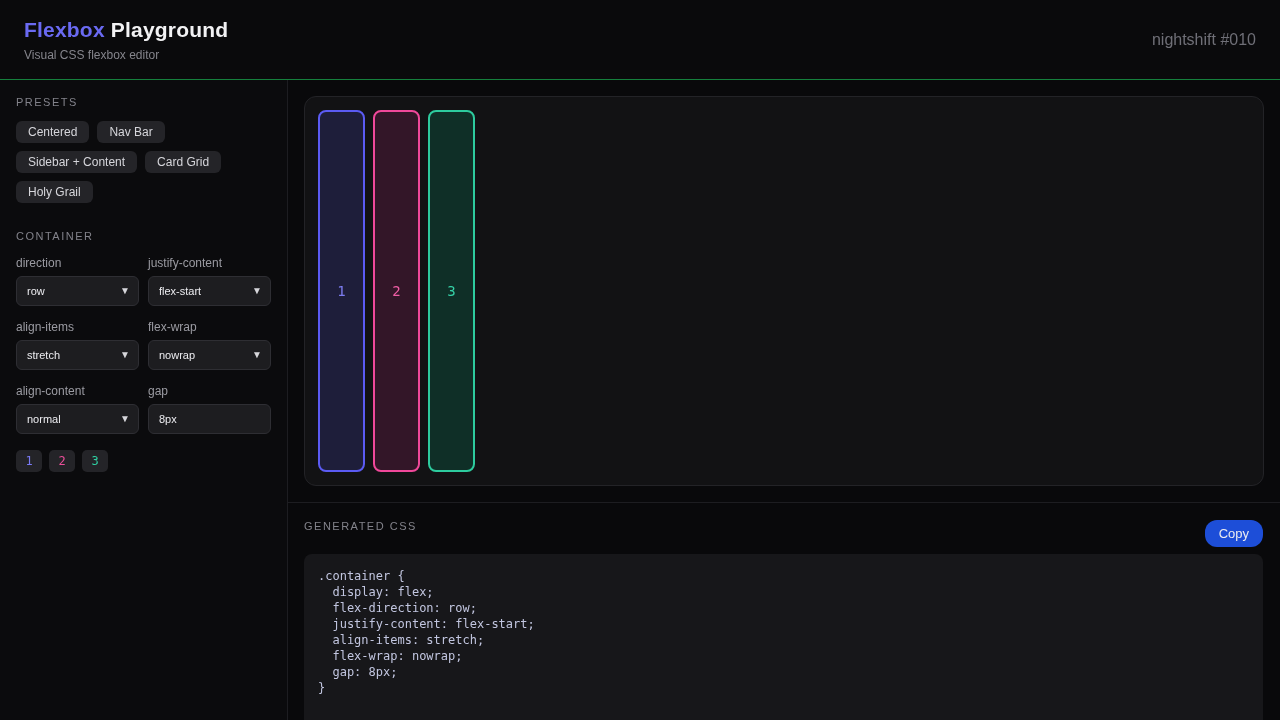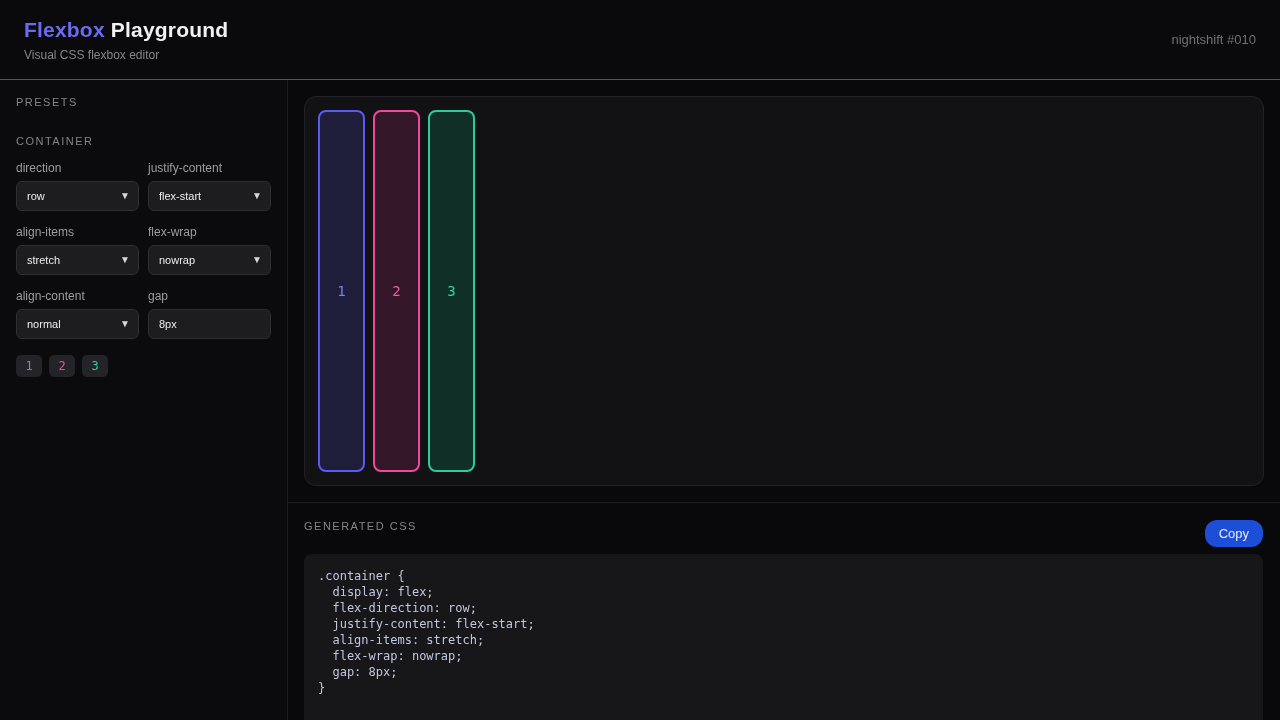--- a/index.html
+++ b/index.html
@@ -17,21 +17,21 @@
     align-items: center;
     justify-content: space-between;
     padding: 0 24px;
     border-bottom: 1px solid #15803d;
     background: #0a0a0c;
   }
   .title { font-size: 21px; font-weight: 700; letter-spacing: .2px; }
   .title .accent { color: #6a6af2; }
   .title .rest { color: #f2f2f4; }
   .subtitle { font-size: 12px; color: #85858c; margin-top: 6px; }
-  .session { font-size: 13px; color: #6f6f77; }
+  .session { font-size: 16px; color: #6f6f77; }
 
   
   .shell { display: flex; height: 640px; }
 
   
   .sidebar {
     width: 288px;
     flex: 0 0 288px;
     background: #0b0b0d;
     border-right: 1px solid #1d1d21;
@@ -185,20 +185,27 @@
     <div class="subtitle">Visual CSS flexbox editor</div>
   </div>
   <div class="session">nightshift #010</div>
 </header>
 
 <div class="shell">
 
   <aside class="sidebar">
 
     <div class="section-label">Presets</div>
+    <div class="preset-wrap">
+      <button class="preset-btn">Centered</button>
+      <button class="preset-btn">Nav Bar</button>
+      <button class="preset-btn">Sidebar + Content</button>
+      <button class="preset-btn">Card Grid</button>
+      <button class="preset-btn">Holy Grail</button>
+    </div>
 
     <div class="section-label container-label">Container</div>
 
     <div class="control-grid">
       <div>
         <span class="field-label">direction</span>
         <div class="select-wrap">
           <select>
             <option>row</option>
           </select>

